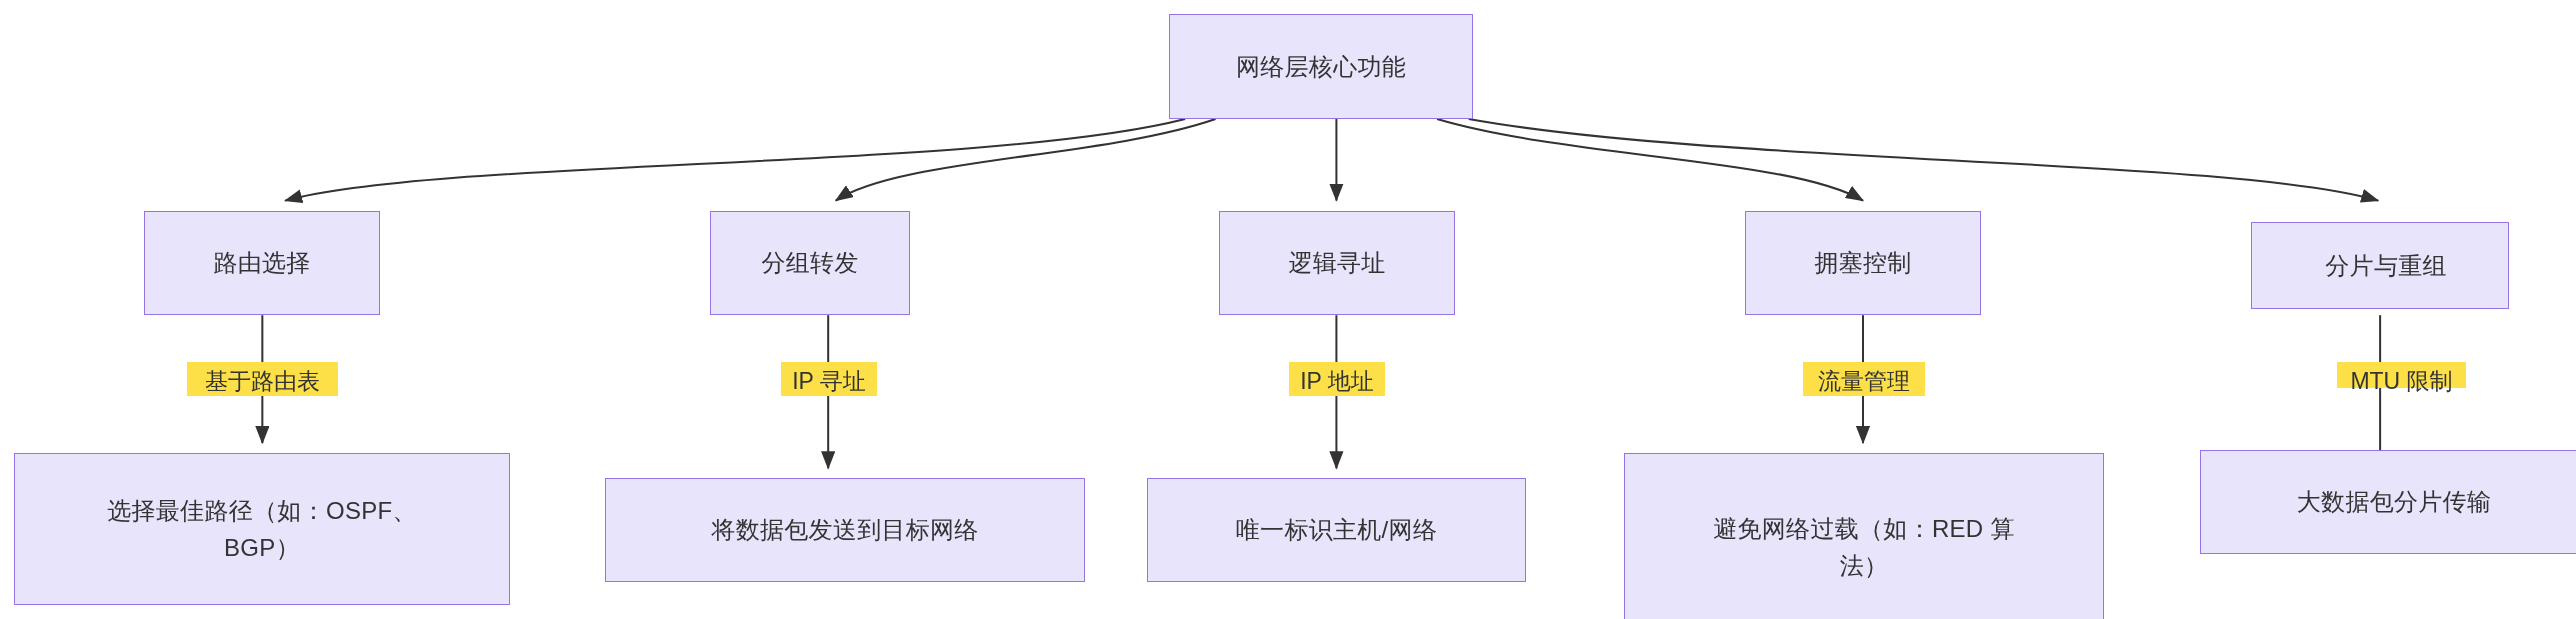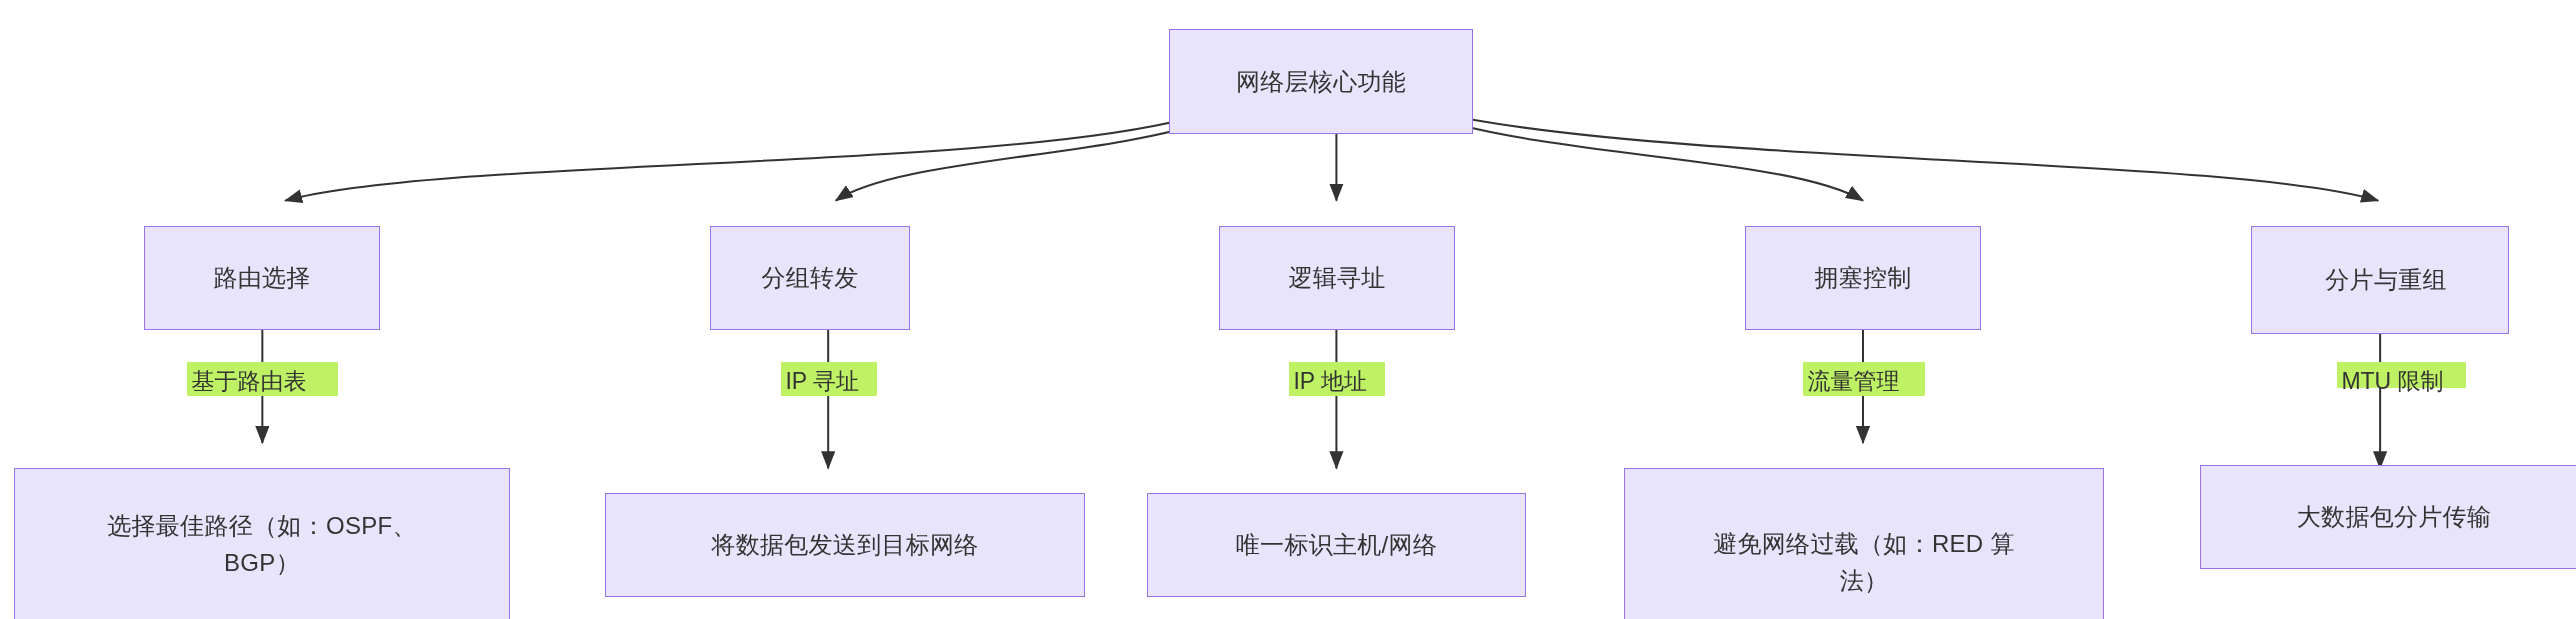--- a/index.html
+++ b/index.html
@@ -34,33 +34,33 @@
     display: flex;
     align-items: center;
     justify-content: center;
     text-align: center;
     color: #333333;
     font-size: 24px;
     line-height: 1.55;
     letter-spacing: 0.3px;
     padding: 3.8px 8.9px;
     z-index: 2;
-    margin-top: 15px;
   }
   .node-label {
     display: block;
     white-space: pre-line;
   }
   .edge-label {
     position: absolute;
     box-sizing: border-box;
-    background: #bef264;
+    background: #fde047;
     color: #333333;
     font-size: 23px;
     line-height: 1.42;
+    text-align: center;
     white-space: nowrap;
     padding: 2.5px 4.4px;
     z-index: 3;
   }
 </style>
 </head>
 <body>
 
 <div id="diagram-root">
 
@@ -111,21 +111,21 @@
         <span class="node-label">唯一标识主机/网络</span>
       </div>
       <div class="node" style="left: 1745px; top: 211px; width: 236px; height: 104px;">
         <span class="node-label">拥塞控制</span>
       </div>
       <div class="edge-label" style="left: 1803px; top: 362px; width: 122px; height: 34px;">流量管理</div>
       <div class="node" style="left: 1624px; top: 453px; width: 480px; height: 188px;">
         <span class="node-label">避免网络过载（如：RED 算
 法）</span>
       </div>
-      <div class="node" style="left: 2251px; top: 211px; width: 258px; height: 108px; padding-left: 21px;">
+      <div class="node" style="left: 2251px; top: 222px; width: 258px; height: 87px; padding-left: 21px;">
         <span class="node-label">分片与重组</span>
       </div>
       <div class="edge-label" style="left: 2316px; top: 362px; width: 129px; height: 26px; margin-left: 21px;">MTU 限制</div>
       <div class="node" style="left: 2200px; top: 450px; width: 388px; height: 104px; text-align: right;">
         <span class="node-label">大数据包分片传输</span>
       </div>
     </div>
 
 </div>
 

